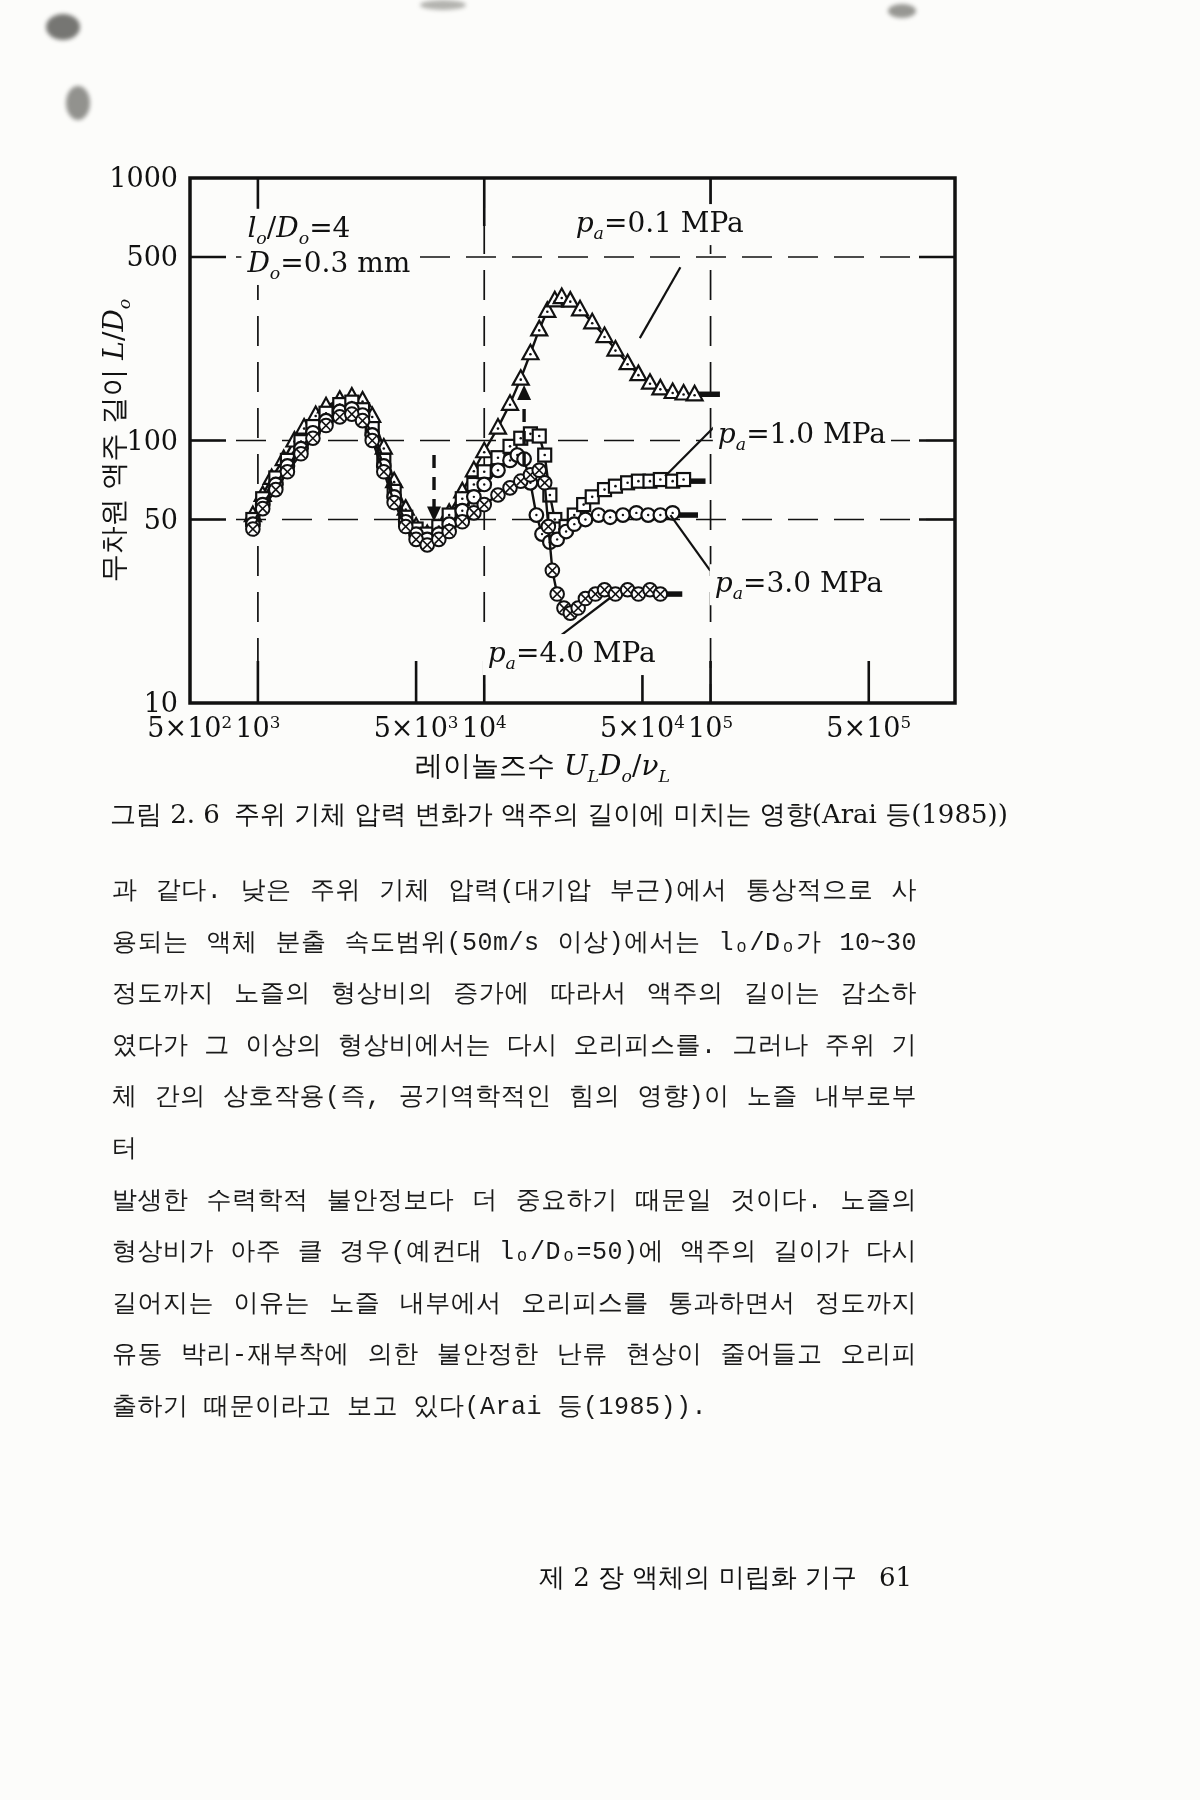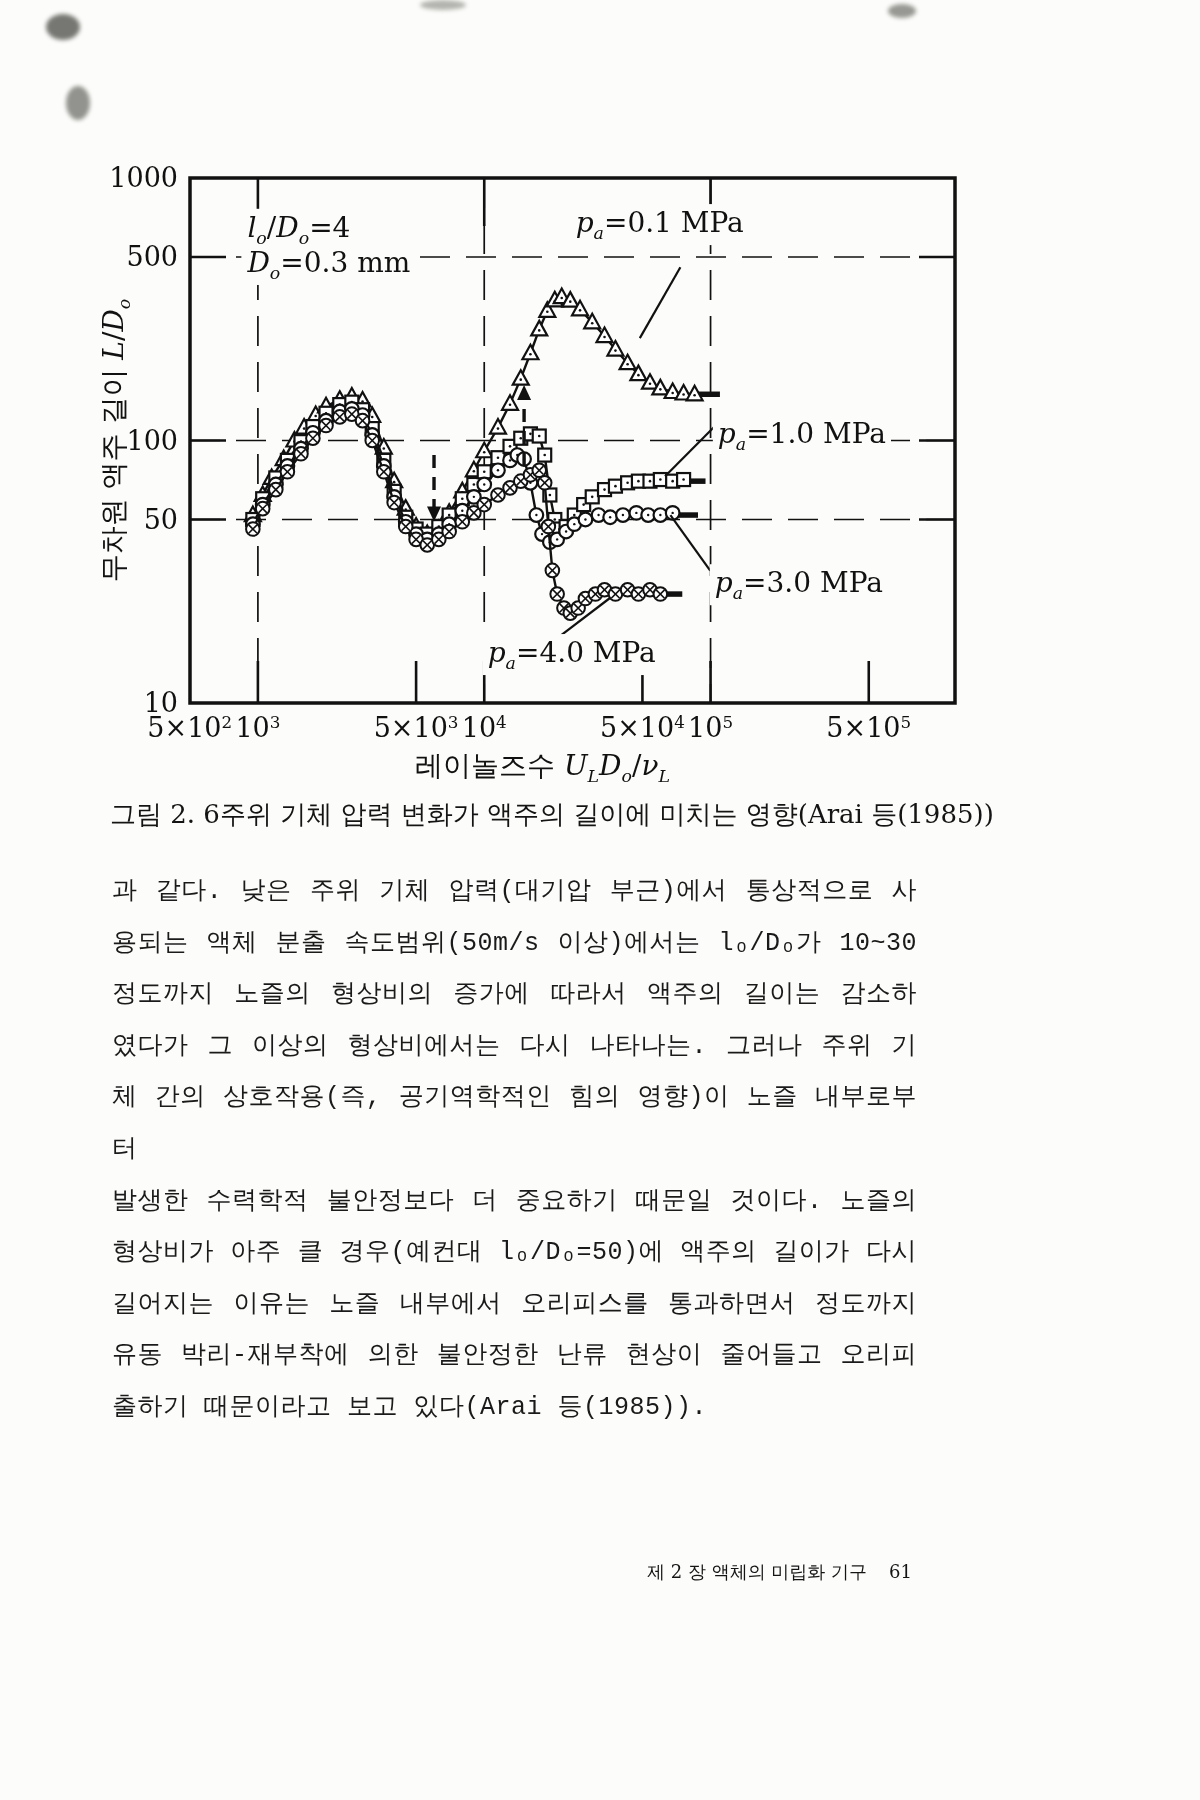--- a/index.html
+++ b/index.html
@@ -7,30 +7,30 @@
     position:relative;width:1200px;height:1800px;margin:0 auto;
     background:#fcfcfa;overflow:hidden;
     font-family:"DejaVu Serif","Liberation Serif",serif;color:#161616;
   }
   svg text{font-family:"DejaVu Serif","Liberation Serif",serif;fill:#111;}
   .chart-wrap{position:absolute;left:85px;top:150px;width:880px;height:650px;}
   .caption{
     position:absolute;left:110px;top:797px;width:830px;
     font-size:26px;white-space:nowrap;letter-spacing:0px;color:#141414;
   }
-  .caption .cap-label{}
+  .caption .cap-label{margin-right:14px;}
   .body-lines{position:absolute;left:112px;top:866px;width:805px;}
   .bline{
     font-size:25px;line-height:51.6px;color:#1a1a1a;
     text-align:justify;text-align-last:justify;letter-spacing:0.5px;font-family:Liberation Mono, monospace;
   }
   .bline.last{text-align:right;text-align-last:left;}
   .footer{
     position:absolute;left:112px;top:1560px;width:800px;
-    text-align:right;font-size:18px;color:#141414;
+    text-align:right;font-size:26px;color:#141414;
   }
   .footer .pagenum{margin-left:22px;}
   .artifact{position:absolute;border-radius:50%;filter:blur(2px);}
   .a1{left:46px;top:14px;width:34px;height:26px;background:#4a4a46;opacity:.75;}
   .a2{left:66px;top:86px;width:24px;height:34px;background:#5a5a55;opacity:.65;}
   .a3{left:420px;top:0px;width:46px;height:10px;background:#6a6a64;opacity:.5;}
   .a4{left:888px;top:4px;width:28px;height:14px;background:#55554f;opacity:.6;}
 </style>
 </head>
 <body>
@@ -483,21 +483,21 @@
   </div>
 
   <div class="caption">
     <span class="cap-label">그림 2. 6</span><span>주위 기체 압력 변화가 액주의 길이에 미치는 영향(Arai 등(1985))</span>
   </div>
 
   <div class="body-lines">
     <div class="bline">과 같다.  낮은 주위 기체 압력(대기압 부근)에서 통상적으로 사</div>
     <div class="bline">용되는 액체 분출 속도범위(50m/s 이상)에서는 lₒ/Dₒ가 10~30</div>
     <div class="bline">정도까지 노즐의 형상비의 증가에 따라서 액주의 길이는 감소하</div>
-    <div class="bline">였다가 그 이상의 형상비에서는 다시 나타나는.  그러나 주위 기</div>
+    <div class="bline">였다가 그 이상의 형상비에서는 다시 오리피스를.  그러나 주위 기</div>
     <div class="bline">체 간의 상호작용(즉, 공기역학적인 힘의 영향)이 노즐 내부로부터</div>
     <div class="bline">발생한 수력학적 불안정보다 더 중요하기 때문일 것이다.  노즐의</div>
     <div class="bline">형상비가 아주 클 경우(예컨대 lₒ/Dₒ=50)에 액주의 길이가 다시</div>
     <div class="bline">길어지는 이유는 노즐 내부에서 오리피스를 통과하면서 정도까지</div>
     <div class="bline">유동 박리-재부착에 의한 불안정한 난류 현상이 줄어들고 오리피</div>
     <div class="bline last">출하기 때문이라고 보고 있다(Arai 등(1985)).</div>
   </div>
 
   <div class="footer">
     <span>제 2 장  액체의 미립화 기구</span><span class="pagenum">61</span>

